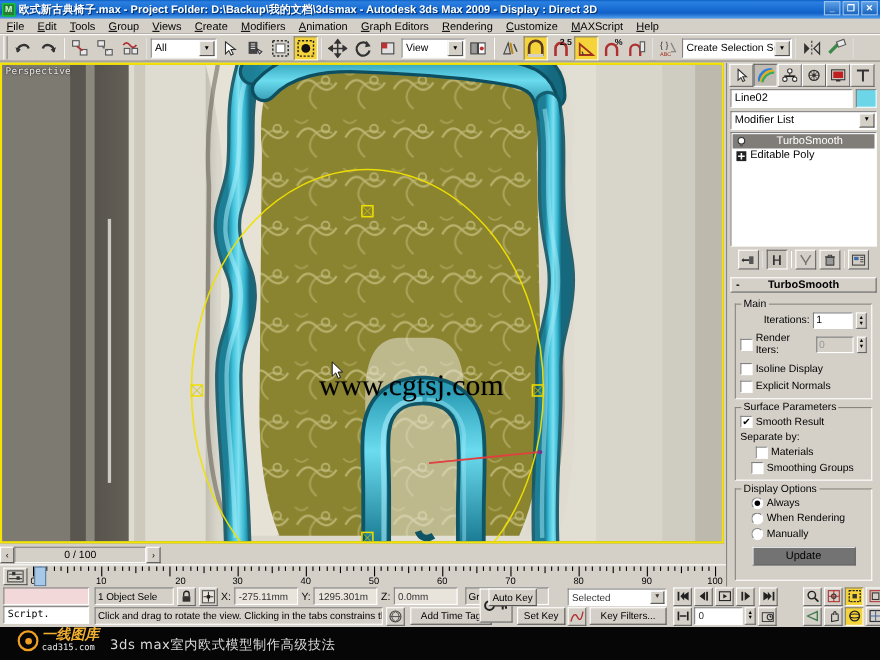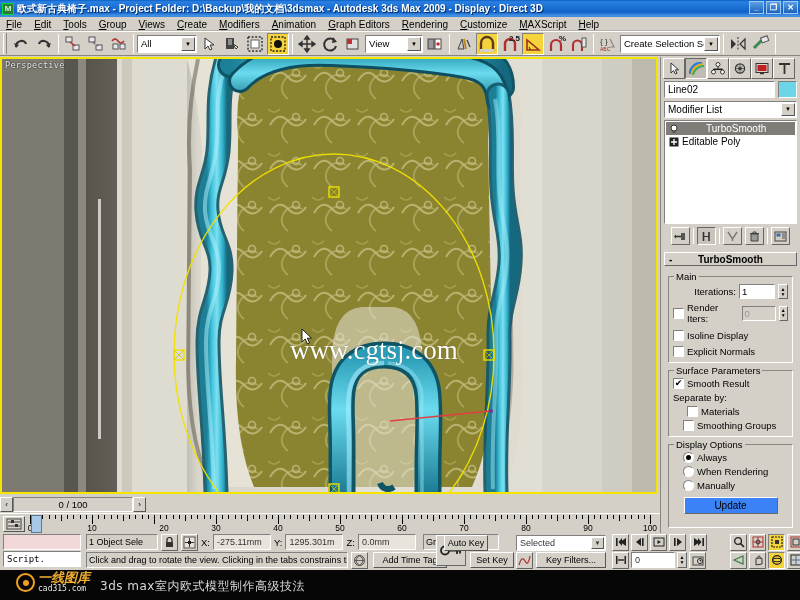--- a/index.html
+++ b/index.html
@@ -44,21 +44,21 @@
     border:1px solid #fff; border-right-color:#555; border-bottom-color:#555;
     display:flex;align-items:center;justify-content:center; font-size:6px;}
 
   
   .viewport{ position:absolute; left:0; top:57px; width:658px; height:437px;
     border:2px solid #f3e500; overflow:hidden; background:#8a8578;}
   .vp-img{ position:absolute; inset:0; }
   .vp-label{ position:absolute; left:3px; top:1px; font-size:8.5px; color:#e8e8e8;
     font-family:"DejaVu Sans Mono", monospace; letter-spacing:0.3px; text-shadow:0 0 2px #000; z-index:40;}
   .watermark{ position:absolute; left:288px; top:276px; font-family:"Liberation Serif", serif;
-    font-size:27px; color:#ffffff; z-index:45; letter-spacing:0px; white-space:nowrap;
+    font-size:27px; color:#000000; z-index:45; letter-spacing:0px; white-space:nowrap;
     text-shadow:0 0 1px rgba(0,0,0,.4);}
 
   
   .timeslider{ position:absolute; left:0; top:496px; width:658px; height:17px;
     background:#d4d0c8; display:flex; align-items:center;}
   .ts-btn{ width:13px; height:15px; background:#d4d0c8; border:1px solid #fff;
     border-right-color:#555; border-bottom-color:#555; font-size:8px; text-align:center;
     line-height:13px; flex:0 0 auto;}
   .ts-field{ width:120px; height:15px; background:#d4d0c8; border:1px solid #808080;
     border-right-color:#fff; border-bottom-color:#fff; font-size:9.5px; text-align:center;
@@ -143,21 +143,21 @@
   .spbtn{ width:10px; height:15px; background:#d4d0c8; border:1px solid #fff;
     border-right-color:#666; border-bottom-color:#666; display:flex; flex-direction:column;
     align-items:center; justify-content:center; font-size:5px; line-height:5px;}
   .chk{ width:11px; height:11px; background:#fff; border:1px solid #808080;
     border-right-color:#fff; border-bottom-color:#fff; display:flex;
     align-items:center; justify-content:center; font-size:9px; line-height:9px; flex:0 0 auto;}
   .rad{ width:11px; height:11px; border-radius:50%; background:#fff;
     border:1px solid #808080; border-right-color:#fff; border-bottom-color:#fff;
     display:flex; align-items:center; justify-content:center; flex:0 0 auto;}
   .rad i{ width:5px; height:5px; border-radius:50%; background:#000; display:block;}
-  .updbtn{ margin:6px auto 8px auto; width:94px; height:17px; background:#3b82f6;
+  .updbtn{ margin:6px auto 8px auto; width:94px; height:17px; background:#737373;
     border:1px solid #fff; border-right-color:#666; border-bottom-color:#666;
     display:flex; align-items:center; justify-content:center; font-size:10px;}
 
   
   .bottombar{ position:absolute; left:0; top:570px; width:800px; height:30px; background:#060606;}
   .logo-wrap{ position:absolute; left:16px; top:2px; display:flex; align-items:center; gap:3px;}
   .logo-circle{ width:19px; height:19px; border-radius:50%; border:2.5px solid #f0a020;
     position:relative; display:flex;align-items:center;justify-content:center;}
   .logo-circle::after{ content:''; width:6px; height:6px; border-radius:50%; background:#f0a020;}
   .logo-cn{ color:#f2b030; font-size:13px; font-weight:bold; font-style:italic;

